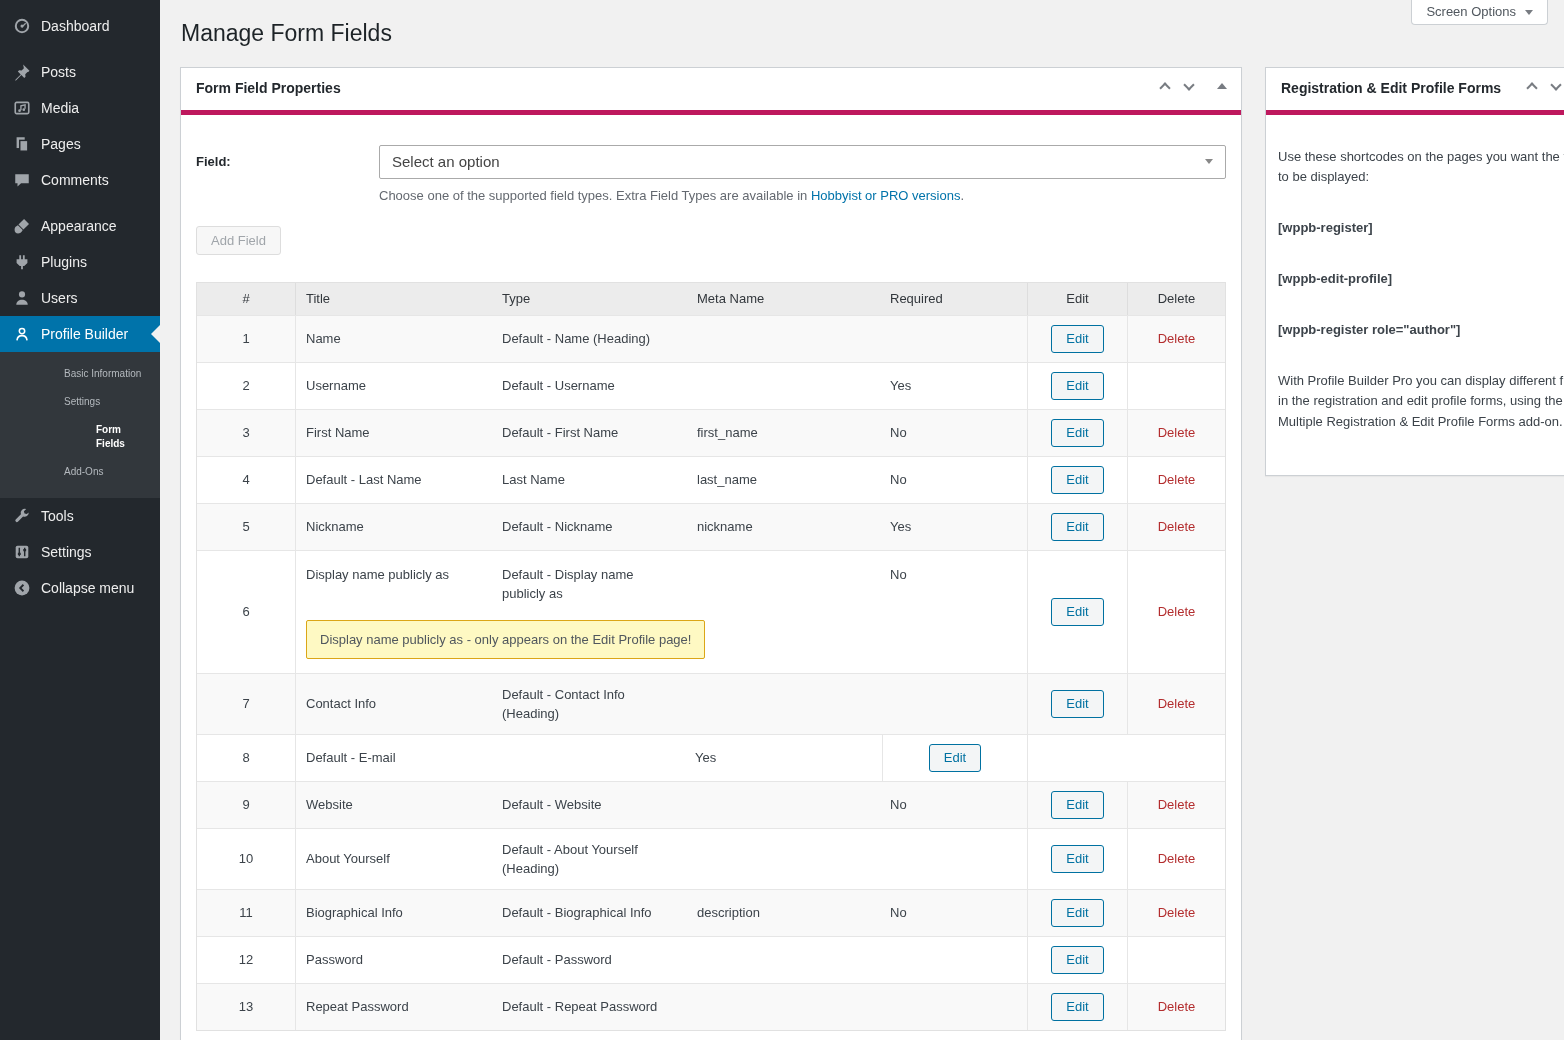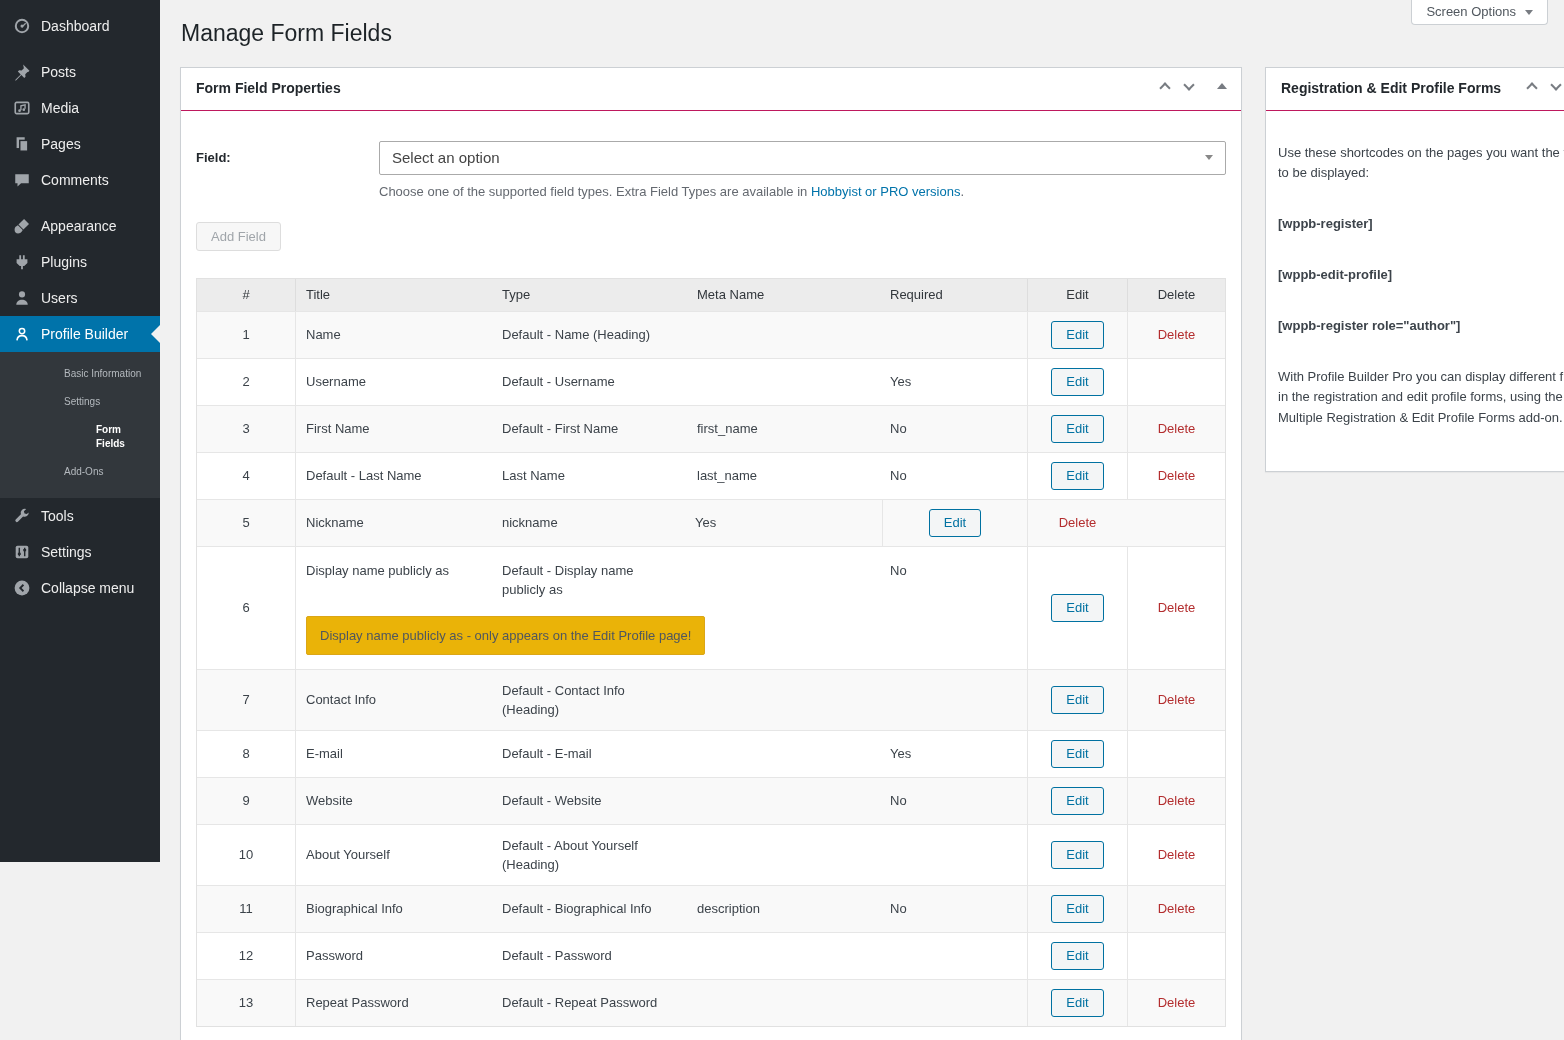--- a/index.html
+++ b/index.html
@@ -5,21 +5,21 @@
   * { box-sizing: border-box; }
   html,body { margin:0; padding:0; }
   body {
     width:1564px; height:1040px; position:relative; overflow:hidden;
     background:#f1f1f1; color:#3c434a;
     font-family:"Liberation Sans", sans-serif; font-size:13px;
   }
 
   
   .sidebar {
-    position:absolute; left:0; top:0; width:160px; height:862px;
+    position:absolute; left:0; top:0; width:160px; height:1040px;
     background:#23282d; padding-top:8px;
   }
   .menu-item {
     position:relative; display:flex; align-items:center; gap:9px;
     padding:8px 8px 8px 12px; font-size:14px; line-height:18px; color:#eeeeee; cursor:pointer;
   }
   .menu-item .micon { width:20px; height:20px; flex:0 0 20px; color:#a0a5aa; display:flex; align-items:center; justify-content:center; }
   .menu-item.active { background:#0073aa; color:#fff; }
   .menu-item.active .micon { color:#fff; }
   .menu-item.active::after {
@@ -41,21 +41,21 @@
     padding:4px 14px 5px; font-size:13px; color:#50575e; cursor:pointer;
   }
   .so-arrow { width:0; height:0; border-left:4px solid transparent; border-right:4px solid transparent; border-top:5px solid #787c82; margin-top:2px; }
 
   .page-title { position:absolute; left:21px; top:19px; margin:0; font-size:23px; font-weight:400; line-height:1.3; color:#1d2327; }
 
   .postbox { position:absolute; background:#fff; border:1px solid #ccd0d4; box-shadow:0 1px 1px rgba(0,0,0,.04); }
   .main-postbox { left:20px; top:67px; width:1062px; }
   .side-postbox { left:1105px; top:67px; width:344px; }
 
-  .postbox-header { position:relative; border-bottom:1px solid #be185d; }
+  .postbox-header { position:relative; border-bottom:5px solid #be185d; }
   .postbox-header h2 { margin:0; padding:11px 90px 11px 15px; font-size:14px; font-weight:600; color:#23282d; line-height:1.4; }
   .handle-actions { position:absolute; right:14px; top:12px; display:flex; align-items:center; gap:16px; }
   .chev { display:inline-block; width:8px; height:8px; border-left:2px solid #787c82; border-top:2px solid #787c82; cursor:pointer; }
   .chev.up { transform:rotate(45deg); margin-top:4px; }
   .chev.down { transform:rotate(-135deg); margin-top:-2px; }
   .toggle-tri { width:0; height:0; border-left:5px solid transparent; border-right:5px solid transparent; border-bottom:6px solid #787c82; margin-left:8px; cursor:pointer; }
 
   .inside { padding:0 15px 16px; }
 
   
@@ -105,21 +105,21 @@
   }
   .link-delete { color:#b32d2e; cursor:pointer; }
 
   .trow.has-notice { grid-template-rows:auto auto; }
   .trow.has-notice .c-title, .trow.has-notice .c-type,
   .trow.has-notice .c-meta, .trow.has-notice .c-required { align-self:start; padding-top:14px; }
   .trow.has-notice .c-num, .trow.has-notice .c-edit, .trow.has-notice .c-delete { grid-row:1 / span 2; }
   .notice {
     grid-column:2 / span 4; grid-row:2; justify-self:start;
     margin:6px 0 14px 10px; white-space:nowrap;
-    background:#eab308; border:1px solid #dba617; border-radius:2px;
+    background:#fef9c3; border:1px solid #dba617; border-radius:2px;
     padding:9px 13px; color:#50575e; font-size:13px; line-height:19px;
   }
 
   
   .side-postbox .postbox-header h2 { padding-right:84px; }
   .side-inside { padding:1px 12px 12px; font-size:13px; line-height:1.55; color:#3c434a; }
   .side-inside p { margin:31px 0; }
   .shortcode { font-weight:700; }
   .side-inside .outro { margin-top:19px; }
 </style>
@@ -333,20 +333,21 @@
               <div class="cell c-edit">
                 <button class="btn-edit">Edit</button>
               </div>
               <div class="cell c-delete">
                 <span class="link-delete">Delete</span>
               </div>
             </div>
             <div class="trow">
               <div class="cell c-num">5</div>
               <div class="cell c-title">Nickname</div>
+              <div class="cell c-type">Default - Nickname</div>
               <div class="cell c-meta">nickname</div>
               <div class="cell c-required">Yes</div>
               <div class="cell c-edit">
                 <button class="btn-edit">Edit</button>
               </div>
               <div class="cell c-delete">
                 <span class="link-delete">Delete</span>
               </div>
             </div>
             <div class="trow has-notice">
@@ -371,21 +372,20 @@
               <div class="cell c-required"></div>
               <div class="cell c-edit">
                 <button class="btn-edit">Edit</button>
               </div>
               <div class="cell c-delete">
                 <span class="link-delete">Delete</span>
               </div>
             </div>
             <div class="trow">
               <div class="cell c-num">8</div>
-              <div class="cell c-title">E-mail</div>
               <div class="cell c-type">Default - E-mail</div>
               <div class="cell c-meta"></div>
               <div class="cell c-required">Yes</div>
               <div class="cell c-edit">
                 <button class="btn-edit">Edit</button>
               </div>
               <div class="cell c-delete"></div>
             </div>
             <div class="trow">
               <div class="cell c-num">9</div>

